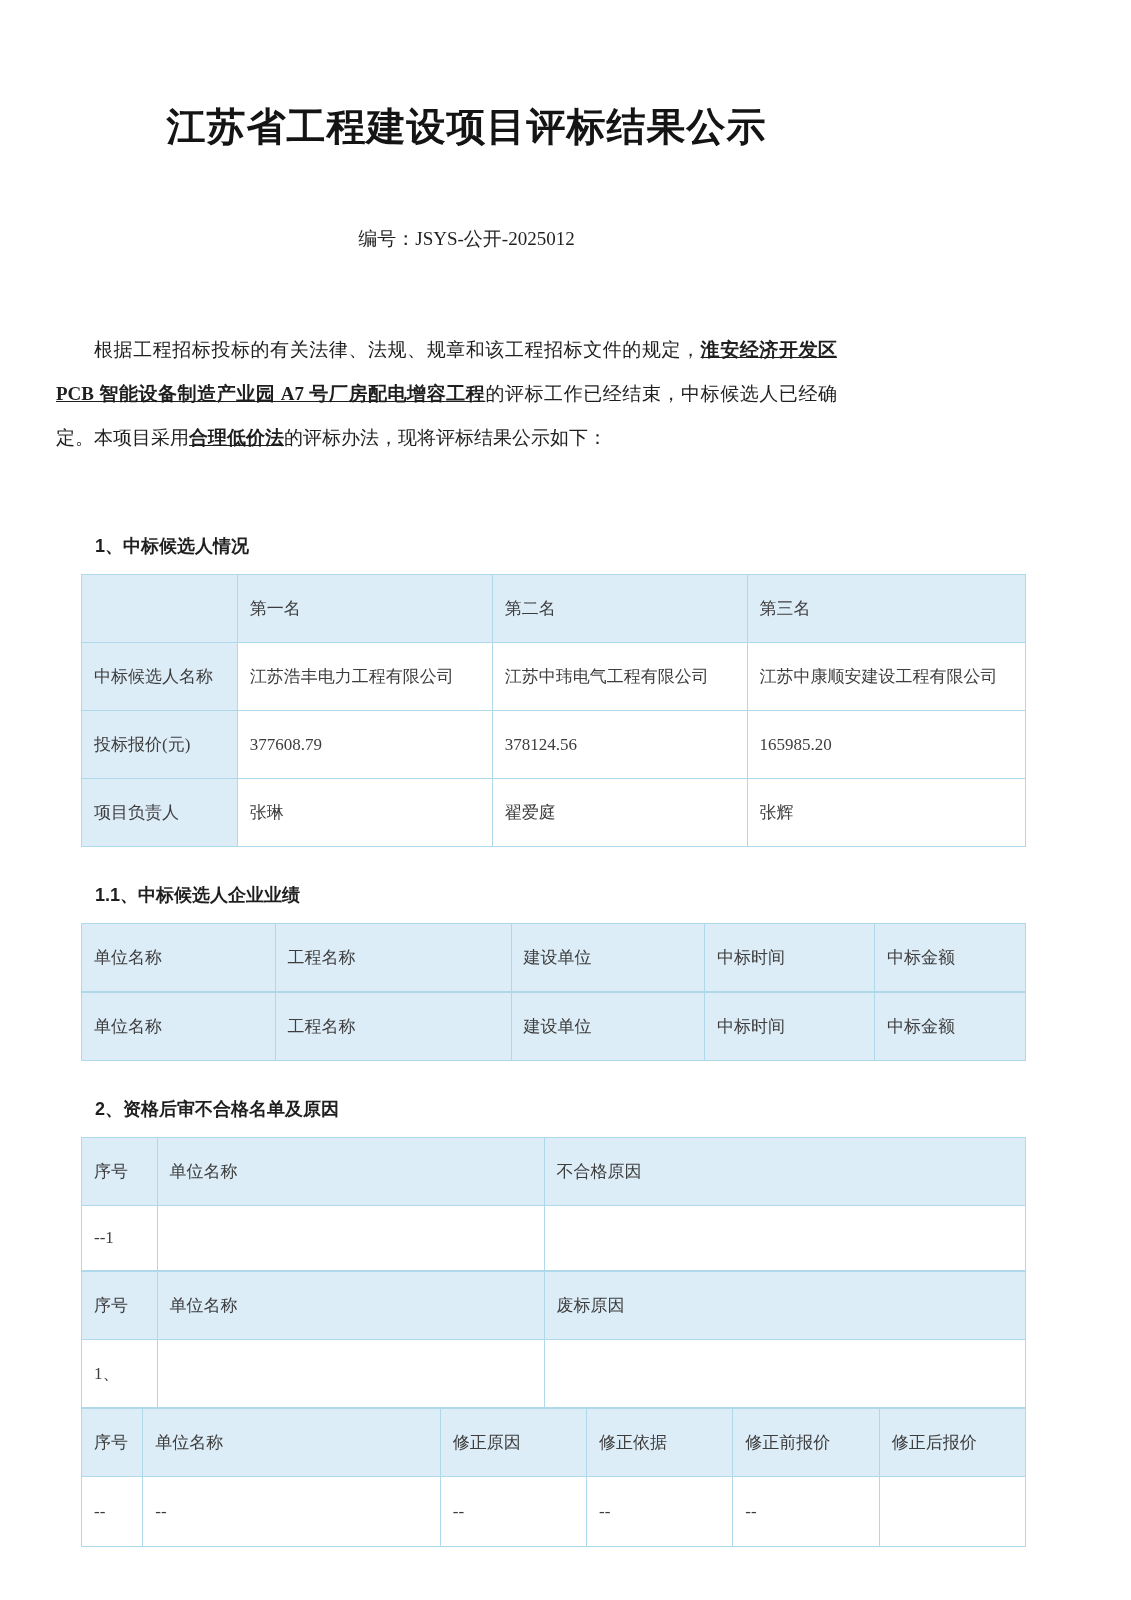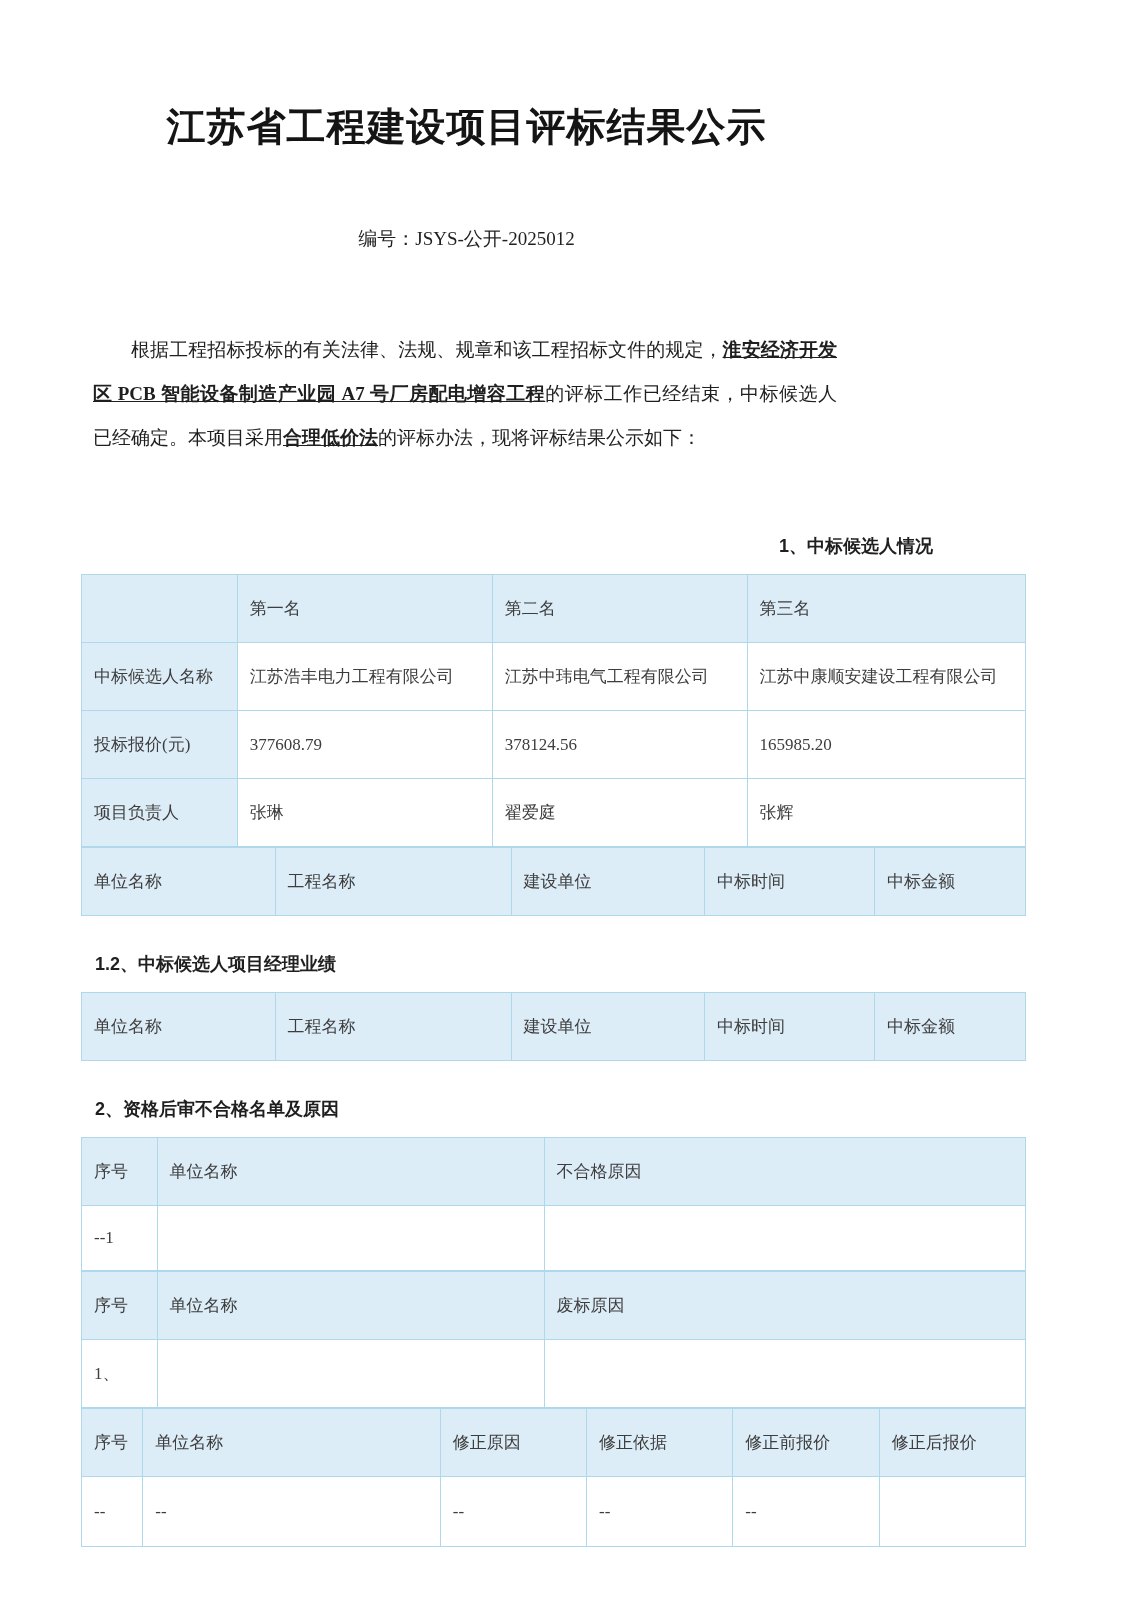--- a/index.html
+++ b/index.html
@@ -15,29 +15,29 @@
   .page{width:933px;height:1600px;position:relative;}
   .title{
     margin:0;padding-top:100px;text-align:center;
     font-size:39px;font-weight:700;letter-spacing:1px;color:#141414;
     font-family:"Liberation Serif","DejaVu Serif",serif;
   }
   .docnum{
     margin-top:72px;text-align:center;font-size:19px;color:#1f1f1f;
   }
   .intro{
-    margin:76px 96px 0 93px;font-size:19px;line-height:44px;
+    margin:76px 96px 0 56px;font-size:19px;line-height:44px;
     text-indent:38px;color:#1f1f1f;text-align:justify;
   }
   .bu{font-weight:700;text-decoration:underline;}
   h2.sec{
     margin:36px 0 16px 95px;font-size:18px;font-weight:700;color:#1f1f1f;
     font-family:"Liberation Sans","DejaVu Sans",sans-serif;
   }
-  h2.first-sec{margin-top:74px;text-align:right;}
+  h2.first-sec{margin-top:74px;}
   table.tbl{
     border-collapse:collapse;margin-left:81px;width:945px;
     table-layout:fixed;font-size:17px;color:#3d3d3d;
   }
   .tbl th,.tbl td{
     border:1px solid var(--table-border);
     padding:22px 12px;font-weight:400;text-align:left;
     vertical-align:middle;height:54px;box-sizing:border-box;
     overflow:hidden;white-space:nowrap;
   }
@@ -86,41 +86,41 @@
       </tr>
       <tr>
         <td class="lab">项目负责人</td>
         <td>张琳</td>
         <td>翟爱庭</td>
         <td>张辉</td>
       </tr>
     </tbody>
   </table>
 
+  <h2 class="sec">1.1、中标候选人企业业绩</h2>
 
   <table class="tbl">
     <colgroup>
       <col style="width:20.5%">
         <col style="width:25%">
         <col style="width:20.5%">
         <col style="width:18%">
         <col style="width:16%">
     </colgroup>
     <tbody>
       <tr>
         <th>单位名称</th>
         <th>工程名称</th>
         <th>建设单位</th>
         <th>中标时间</th>
         <th>中标金额</th>
       </tr>
     </tbody>
   </table>
 
-  <h2 class="sec">1.2、中标候选人项目经理业绩</h2>
 
   <table class="tbl">
     <colgroup>
       <col style="width:20.5%">
         <col style="width:25%">
         <col style="width:20.5%">
         <col style="width:18%">
         <col style="width:16%">
     </colgroup>
     <tbody>

